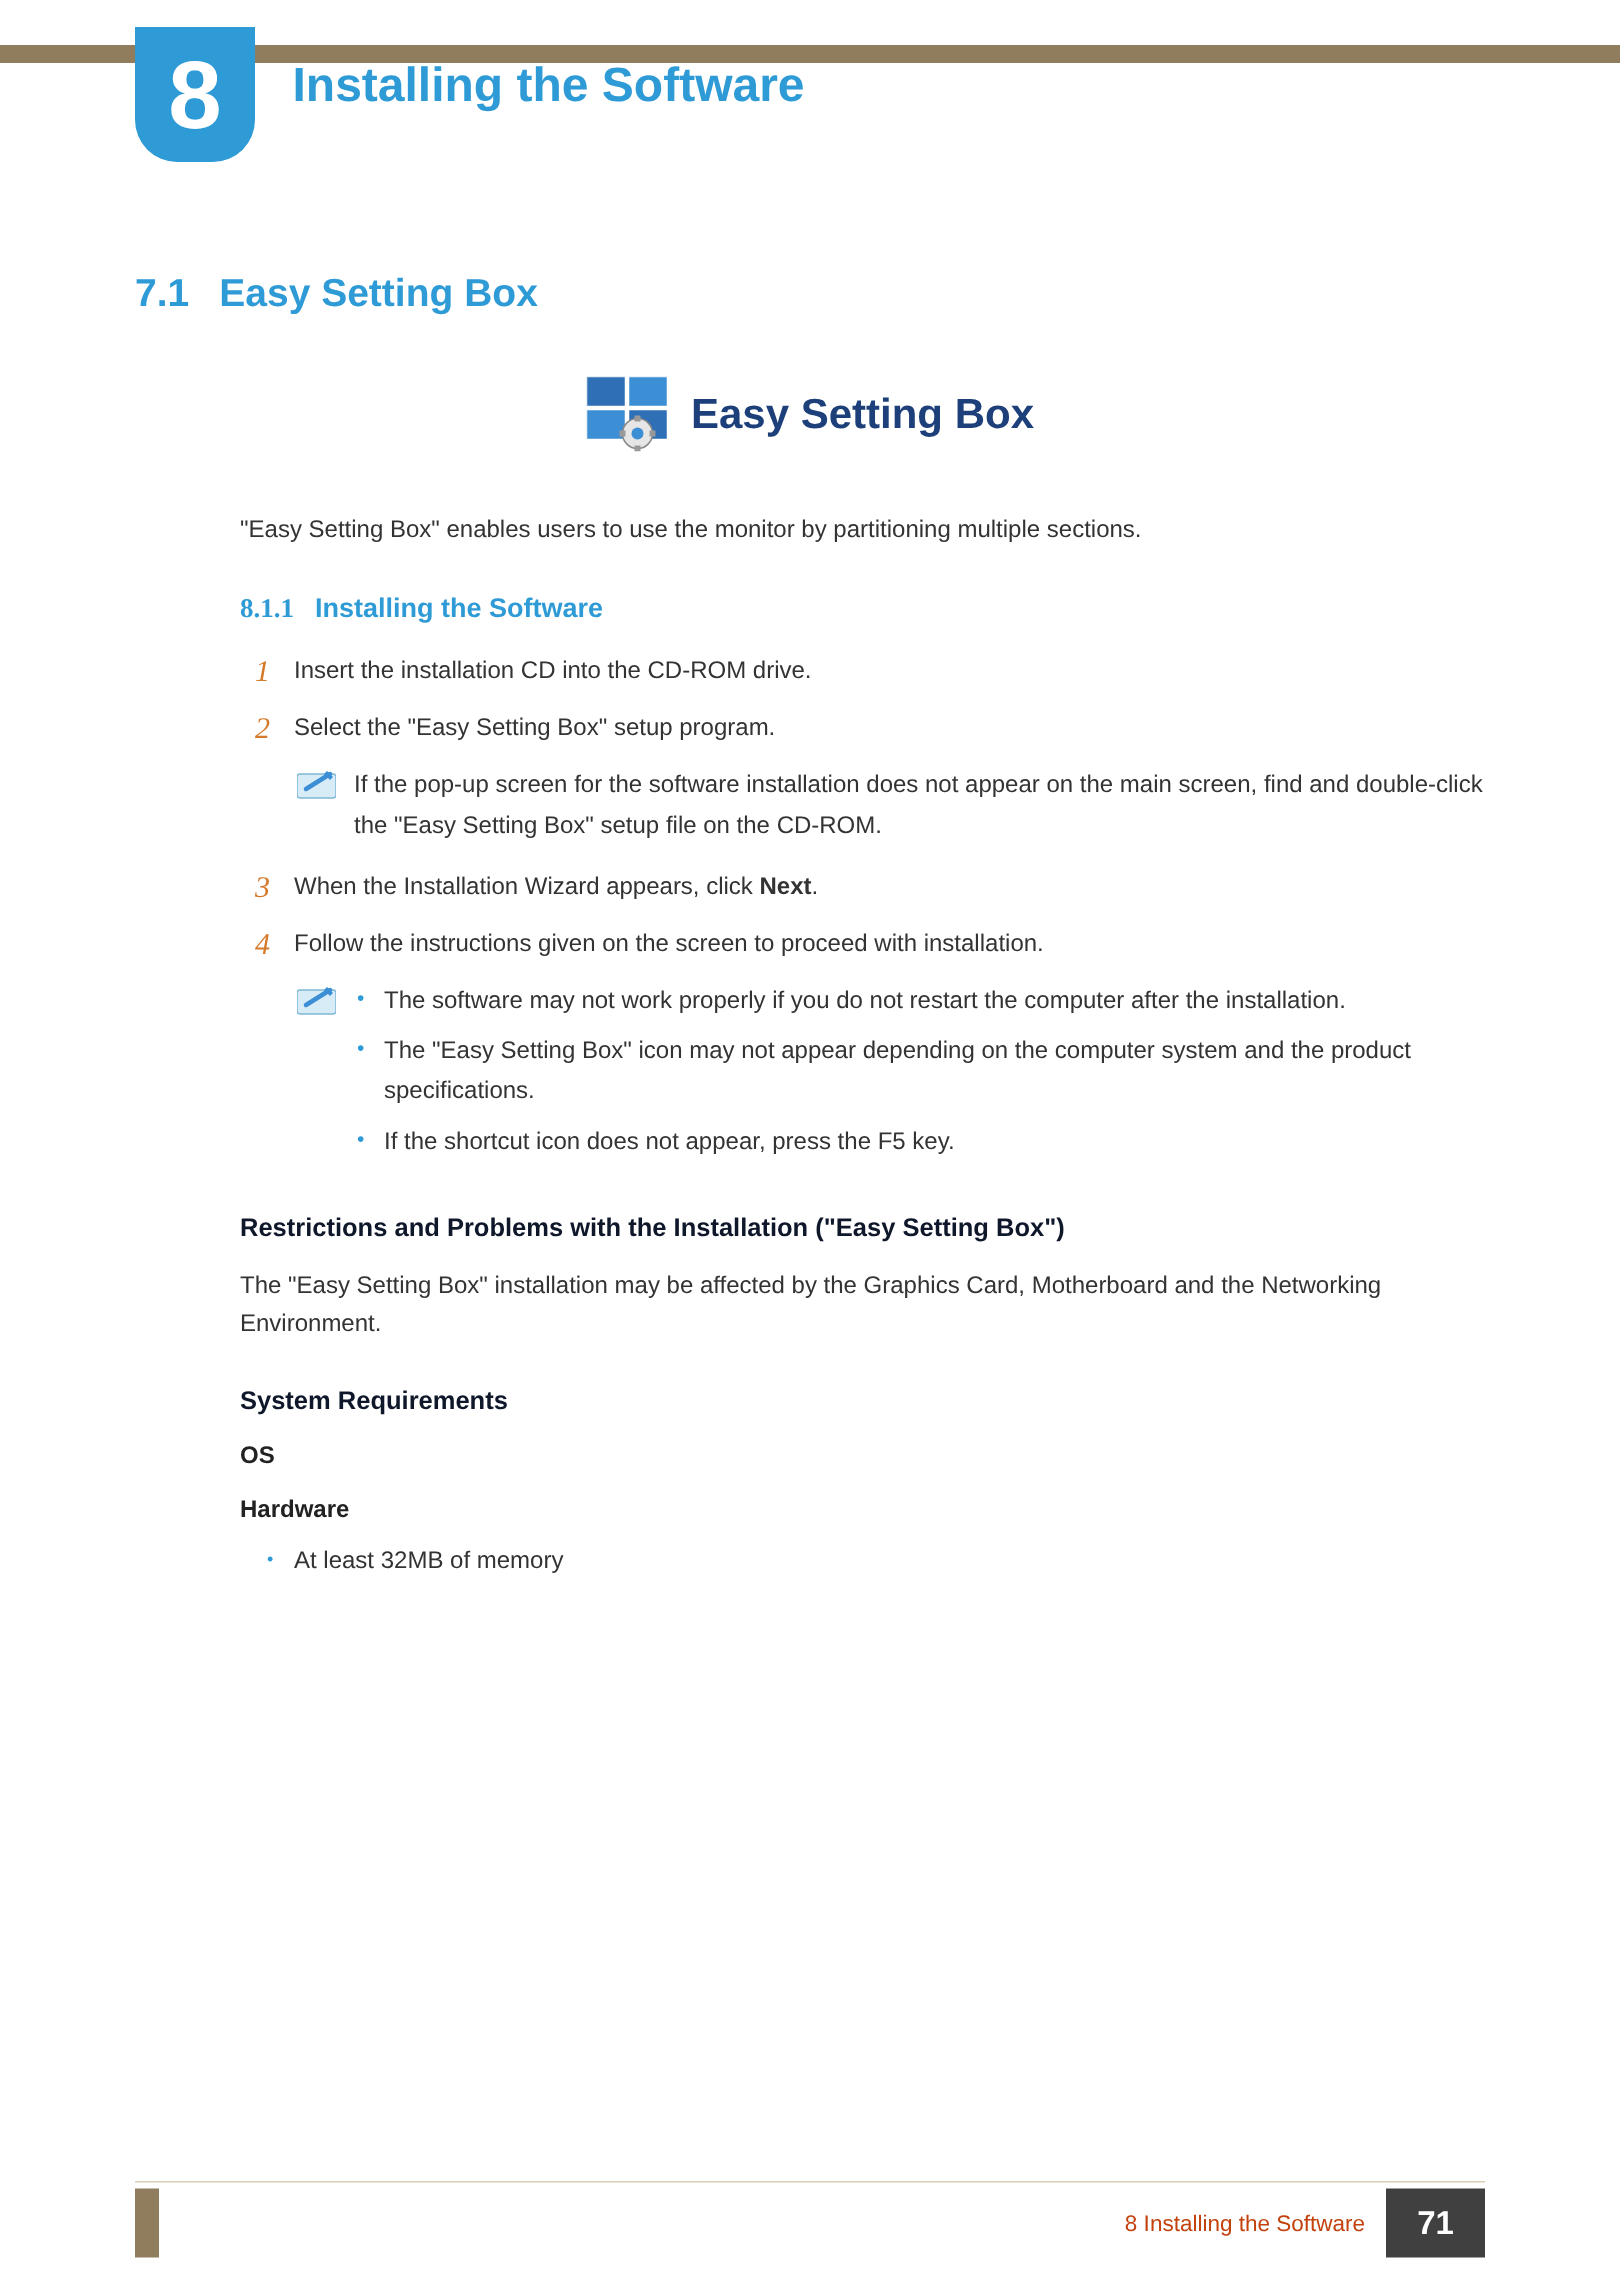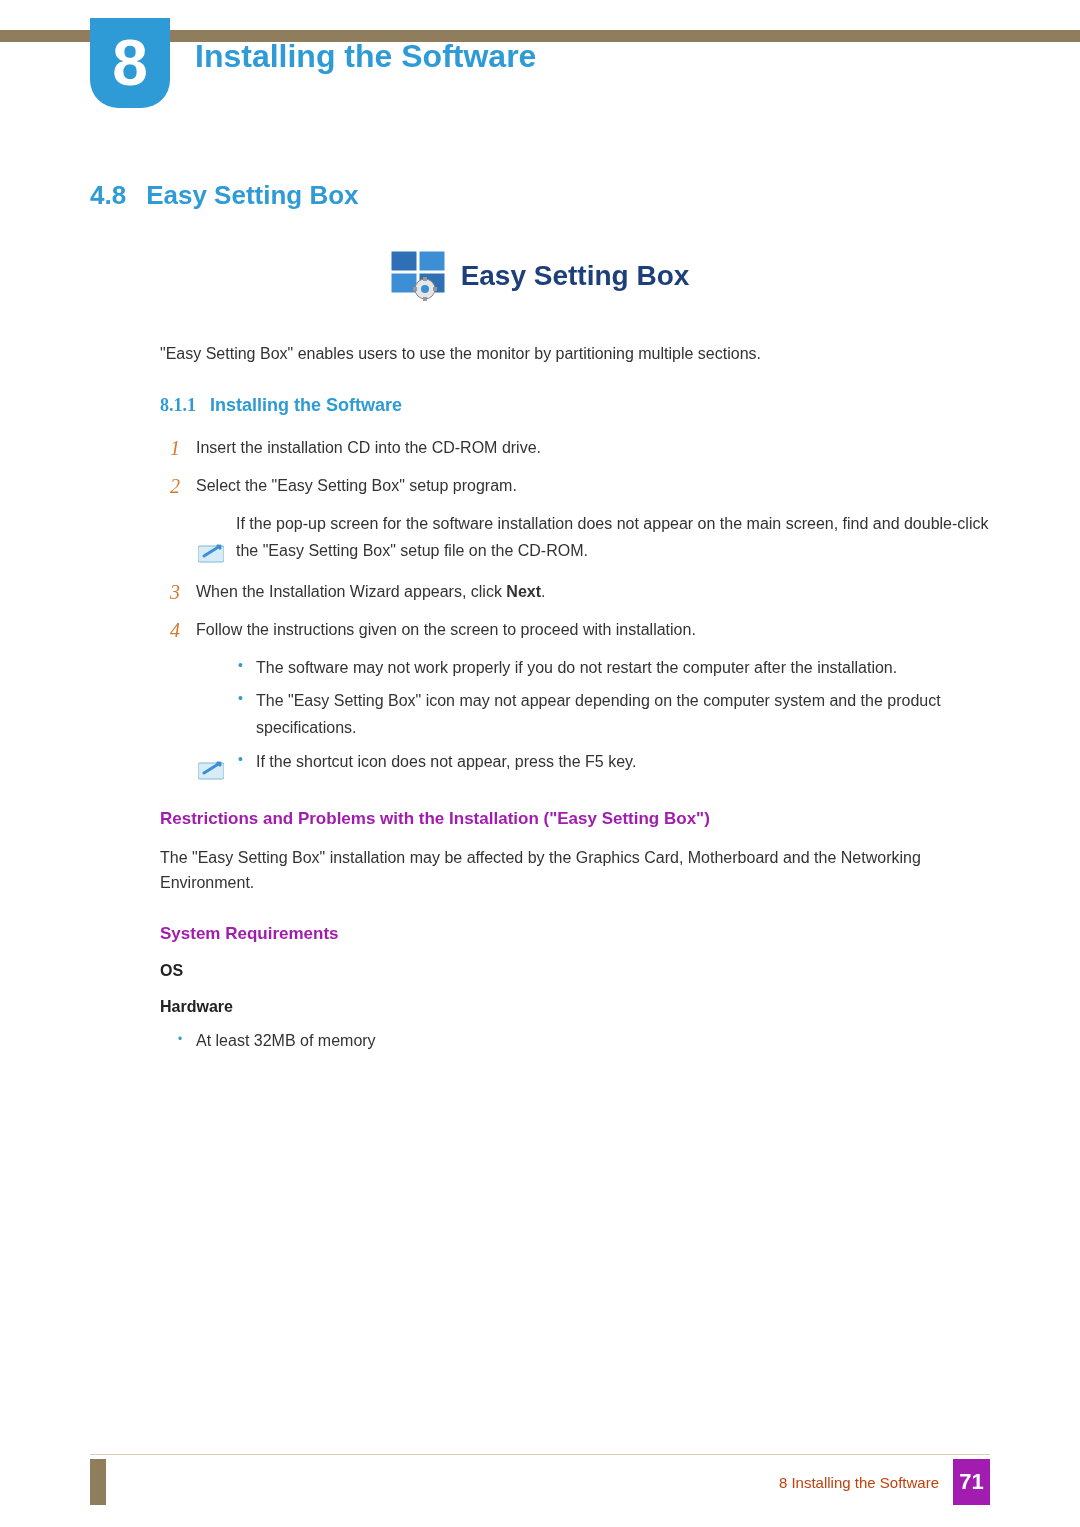--- a/index.html
+++ b/index.html
@@ -105,21 +105,21 @@
     flex-shrink: 0;
     line-height: 1.4;
   }
   .step-text {
     font-size: 16px;
     line-height: 1.7;
     flex: 1;
   }
   .note-block {
     display: flex;
-    align-items: flex-end;
+    align-items: flex-start;
     margin: 10px 0 14px 38px;
   }
   .note-icon {
     width: 26px;
     height: 22px;
     flex-shrink: 0;
     margin-right: 12px;
     margin-top: 2px;
   }
   .note-text {
@@ -141,21 +141,21 @@
   .bullet-list li::before {
     content: "•";
     position: absolute;
     left: 2px;
     color: #2f9bd6;
     font-size: 14px;
   }
   .orange-heading {
     font-size: 17px;
     font-weight: bold;
-    color: #a21caf;
+    color: #0f172a;
     margin-top: 28px;
     margin-bottom: 16px;
   }
   .black-subhead {
     font-size: 16px;
     font-weight: bold;
     color: #222;
     margin-top: 18px;
     margin-bottom: 10px;
   }
@@ -191,23 +191,23 @@
     right: 90px;
     display: flex;
     align-items: center;
   }
   .footer-text {
     font-size: 15px;
     color: #c2410c;
     margin-right: 14px;
   }
   .footer-page-box {
-    width: 37px;
+    width: 66px;
     height: 46px;
-    background: #a21caf;
+    background: #404040;
     display: flex;
     align-items: center;
     justify-content: center;
   }
   .footer-page-num {
     color: #fff;
     font-size: 22px;
     font-weight: bold;
   }
   .left-stripe {
@@ -226,21 +226,21 @@
 <div class="top-brown-bar"></div>
 
 <div class="chapter-badge">
   <span>8</span>
 </div>
 <div class="chapter-title">Installing the Software</div>
 
 <div class="content">
 
   <div class="section-heading">
-    <span class="num">4.8</span><span>Easy Setting Box</span>
+    <span class="num">7.1</span><span>Easy Setting Box</span>
   </div>
 
   <div class="product-logo-row">
     <span class="product-logo-icon">
       <svg viewBox="0 0 56 50" width="56" height="50">
         <rect x="0" y="0" width="26" height="20" fill="#2e6fb5" stroke="#fff" stroke-width="1"></rect>
         <rect x="28" y="0" width="26" height="20" fill="#3c8fd4" stroke="#fff" stroke-width="1"></rect>
         <rect x="0" y="22" width="26" height="20" fill="#3c8fd4" stroke="#fff" stroke-width="1"></rect>
         <rect x="28" y="22" width="26" height="20" fill="#2e6fb5" stroke="#fff" stroke-width="1"></rect>
         <circle cx="34" cy="38" r="10" fill="#e6e6e6" stroke="#888" stroke-width="1"></circle>

